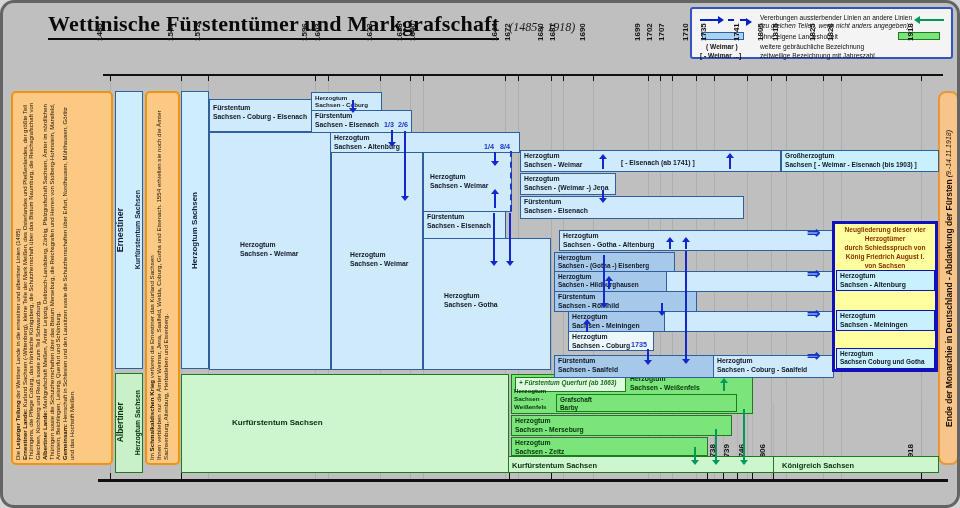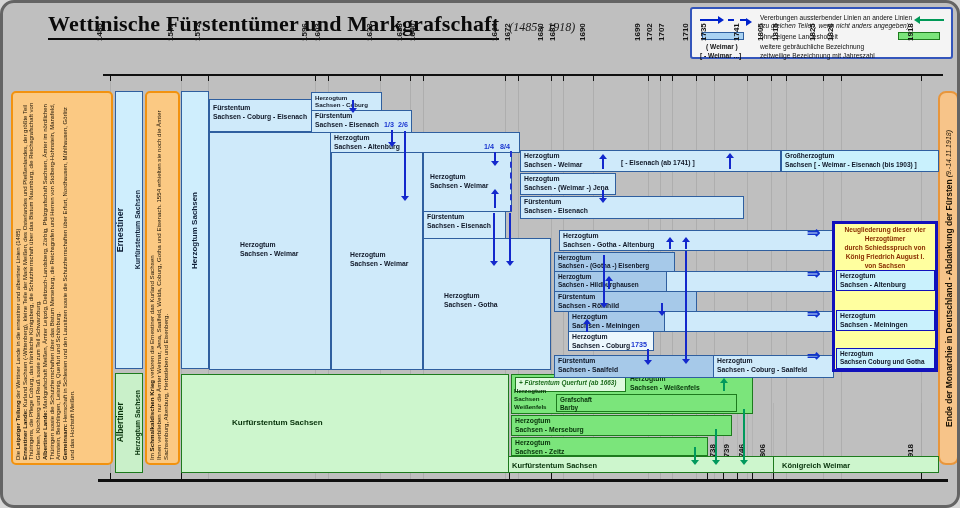--- a/index.html
+++ b/index.html
@@ -267,21 +267,21 @@
   <span class="floatlabel" style="left:511px;top:384px;color:#07320a;font-size:6.2px;line-height:1.25;">Herzogtum
 Sachsen -
 Weißenfels</span>
   <div class="gbox" style="left:553px;top:391px;width:181px;height:18px;font-size:6.4px;line-height:1.2;">Grafschaft
 Barby</div>
   <div class="gbox" style="left:508px;top:412px;width:221px;height:21px;">Herzogtum
 Sachsen - Merseburg</div>
   <div class="gbox" style="left:508px;top:434px;width:197px;height:19px;">Herzogtum
 Sachsen - Zeitz</div>
   <div class="gbox palegreen" style="left:505px;top:453px;width:266px;height:17px;font-size:7.5px;padding-top:4px;">Kurfürstentum Sachsen</div>
-  <div class="gbox palegreen" style="left:770px;top:453px;width:166px;height:17px;font-size:7.5px;padding-top:4px;padding-left:8px;">Königreich Weimar</div>
+  <div class="gbox palegreen" style="left:770px;top:453px;width:166px;height:17px;font-size:7.5px;padding-top:4px;padding-left:8px;">Königreich Sachsen</div>
 
   <div class="box" style="left:206px;top:129px;width:122px;height:238px;padding:0;"><span class="floatlabel" style="left:30px;top:108px;">Herzogtum
 Sachsen - Weimar</span></div>
   <div class="box" style="left:328px;top:149px;width:92px;height:218px;padding:0;"><span class="floatlabel" style="left:18px;top:98px;">Herzogtum
 Sachsen - Weimar</span></div>
   <div class="box" style="left:420px;top:235px;width:128px;height:132px;padding:0;"><span class="floatlabel" style="left:20px;top:53px;">Herzogtum
 Sachsen - Gotha</span></div>
   <div class="box" style="left:420px;top:149px;width:89px;height:60px;padding:0;"><span class="floatlabel" style="left:6px;top:20px;">Herzogtum
 Sachsen - Weimar</span></div>
   <div class="box" style="left:420px;top:208px;width:83px;height:28px;">Fürstentum

